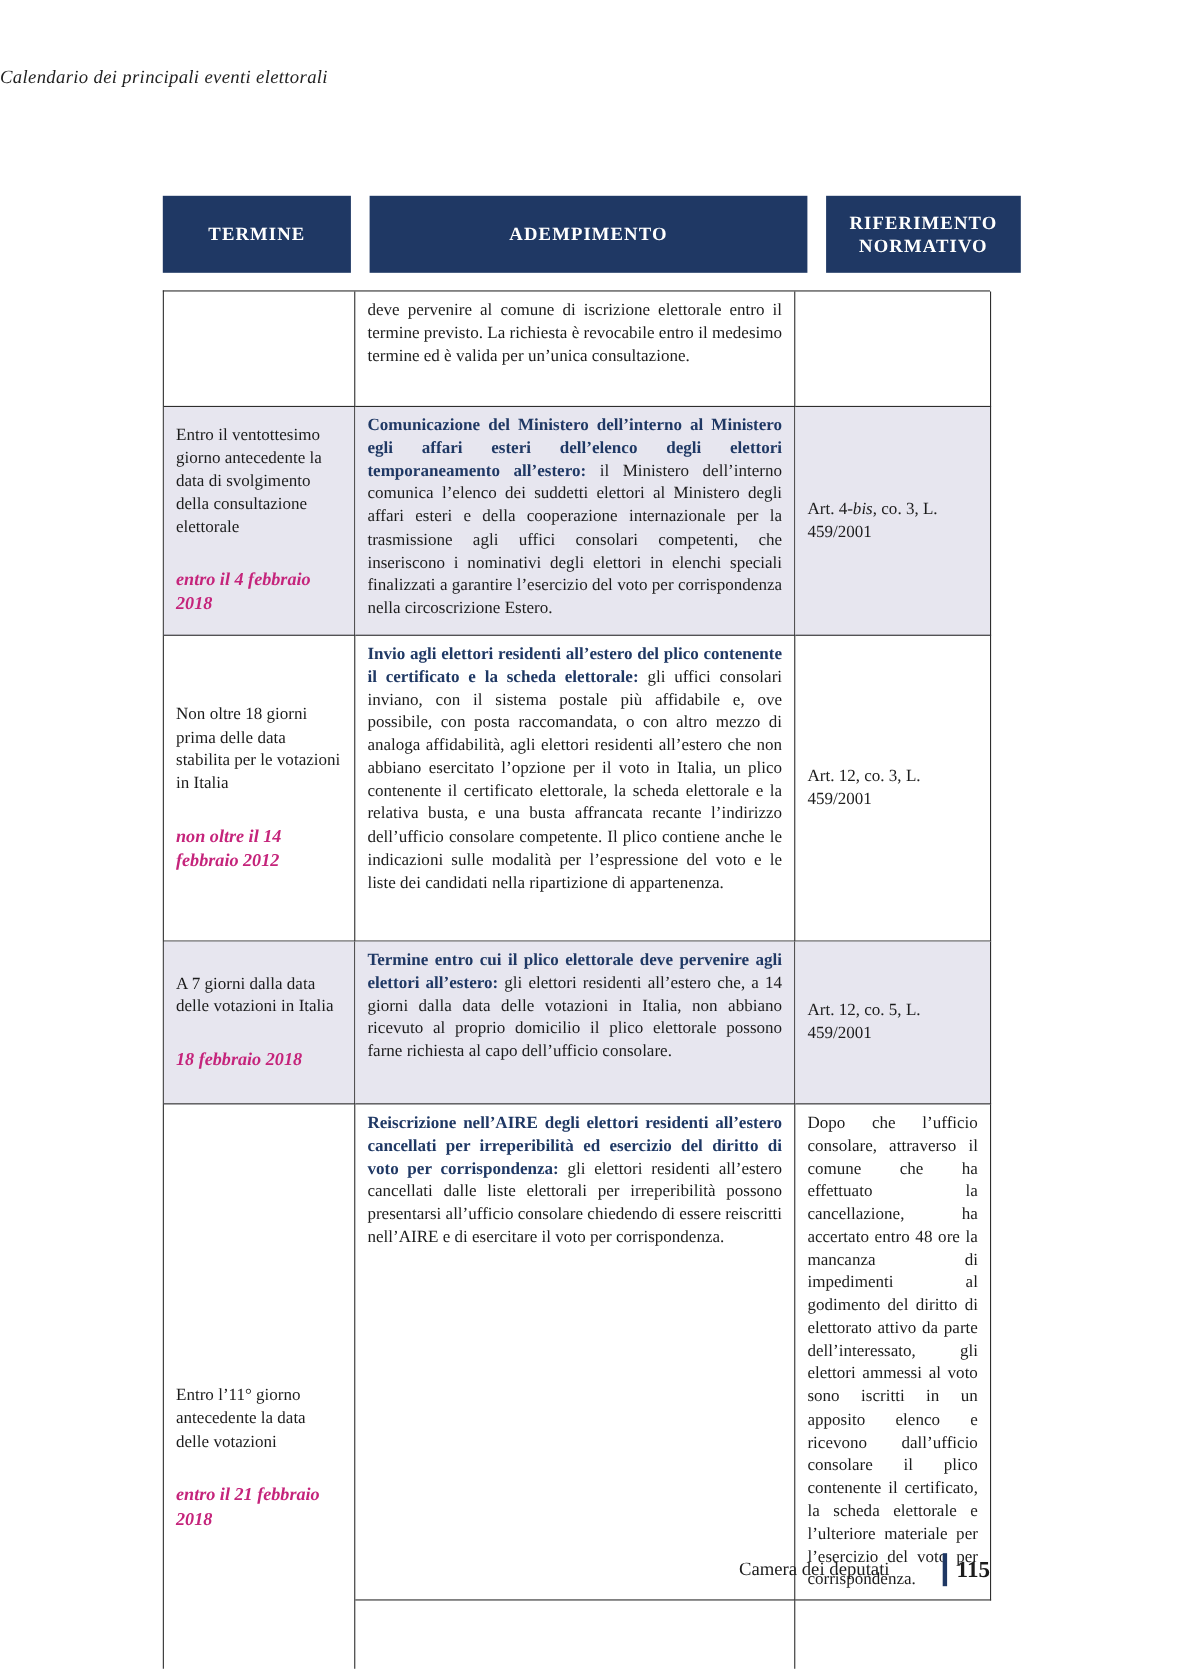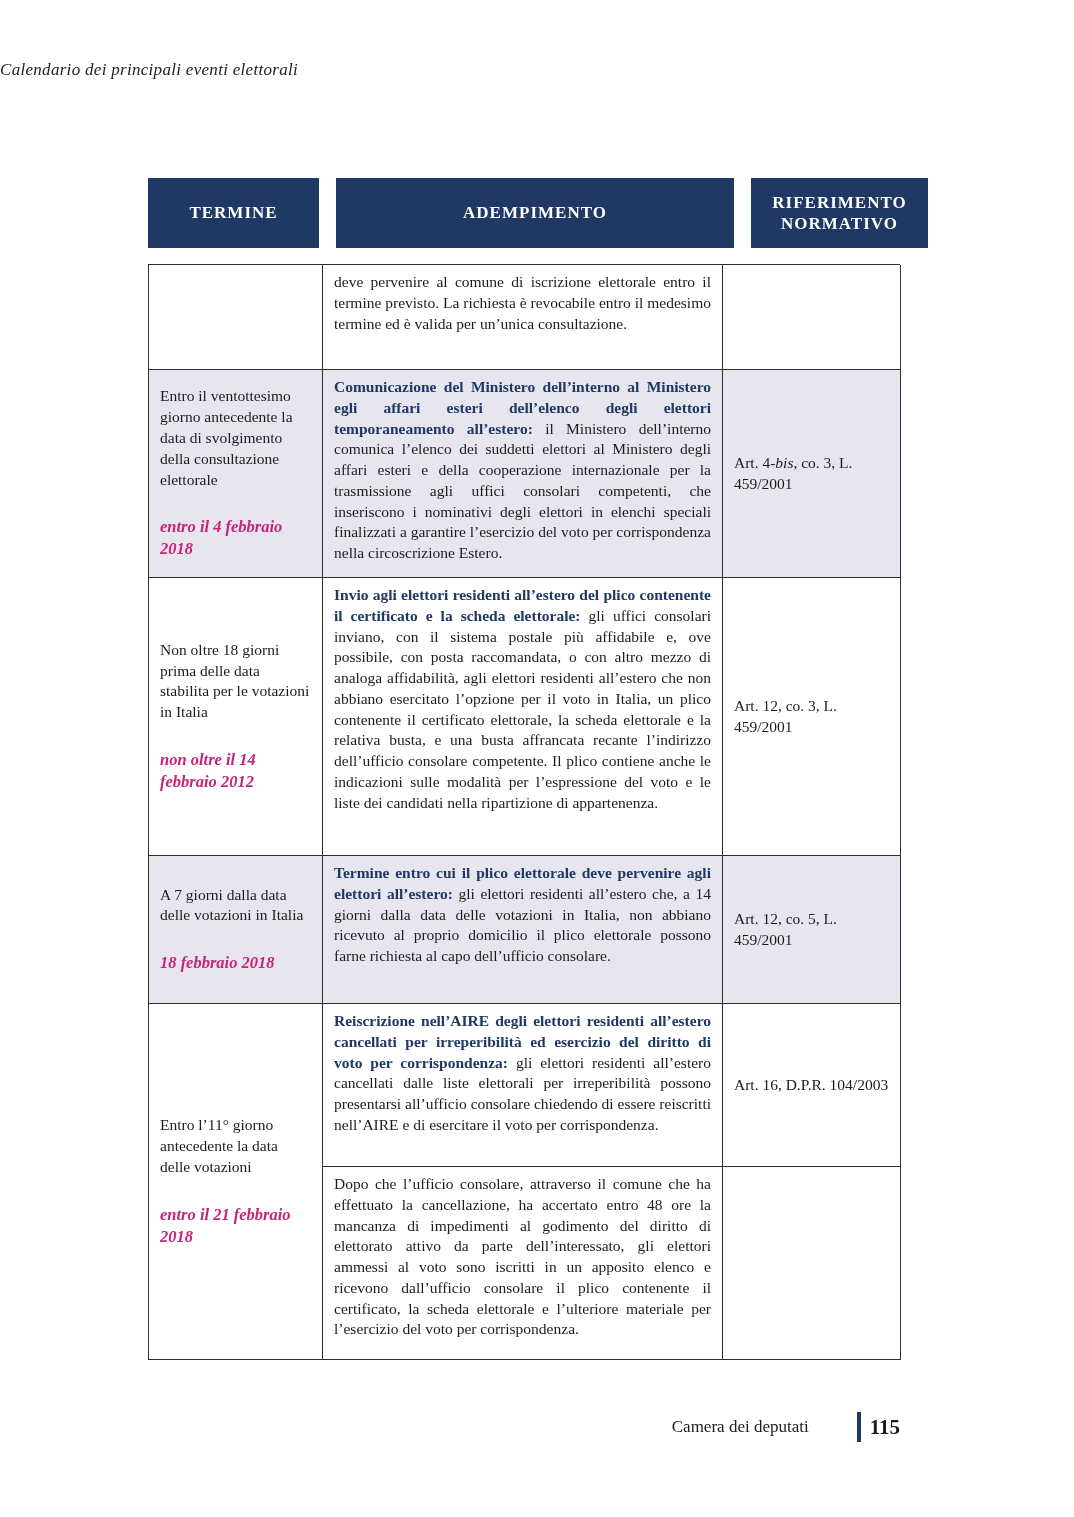--- a/index.html
+++ b/index.html
@@ -130,23 +130,20 @@
       <p><span>Art. 12, co. 5, L. 459/2001</span><span class="ital"></span><span></span></p>
     </div>
 
     <div class="cell termine span2">
       <span>Entro l’11° giorno antecedente la data delle votazioni</span>
       <span class="date">entro il 21 febbraio 2018</span>
     </div>
     <div class="cell adem">
       <p><span class="lead">Reiscrizione nell’AIRE degli elettori residenti all’estero cancellati per irreperibilità ed esercizio del diritto di voto per corrispondenza: </span><span>gli elettori residenti all’estero cancellati dalle liste elettorali per irreperibilità possono presentarsi all’ufficio consolare chiedendo di essere reiscritti nell’AIRE e di esercitare il voto per corrispondenza.</span></p>
     </div>
-    <div class="cell ref">
-      <p><span>Art. 16, D.P.R. 104/2003</span><span class="ital"></span><span></span></p>
-    </div>
 
     <div class="cell adem">
       <p><span class="lead"></span><span>Dopo che l’ufficio consolare, attraverso il comune che ha effettuato la cancellazione, ha accertato entro 48 ore la mancanza di impedimenti al godimento del diritto di elettorato attivo da parte dell’interessato, gli elettori ammessi al voto sono iscritti in un apposito elenco e ricevono dall’ufficio consolare il plico contenente il certificato, la scheda elettorale e l’ulteriore materiale per l’esercizio del voto per corrispondenza.</span></p>
     </div>
     <div class="cell ref">
       <p><span></span><span class="ital"></span><span></span></p>
     </div>
 
   </div>
 </div>

